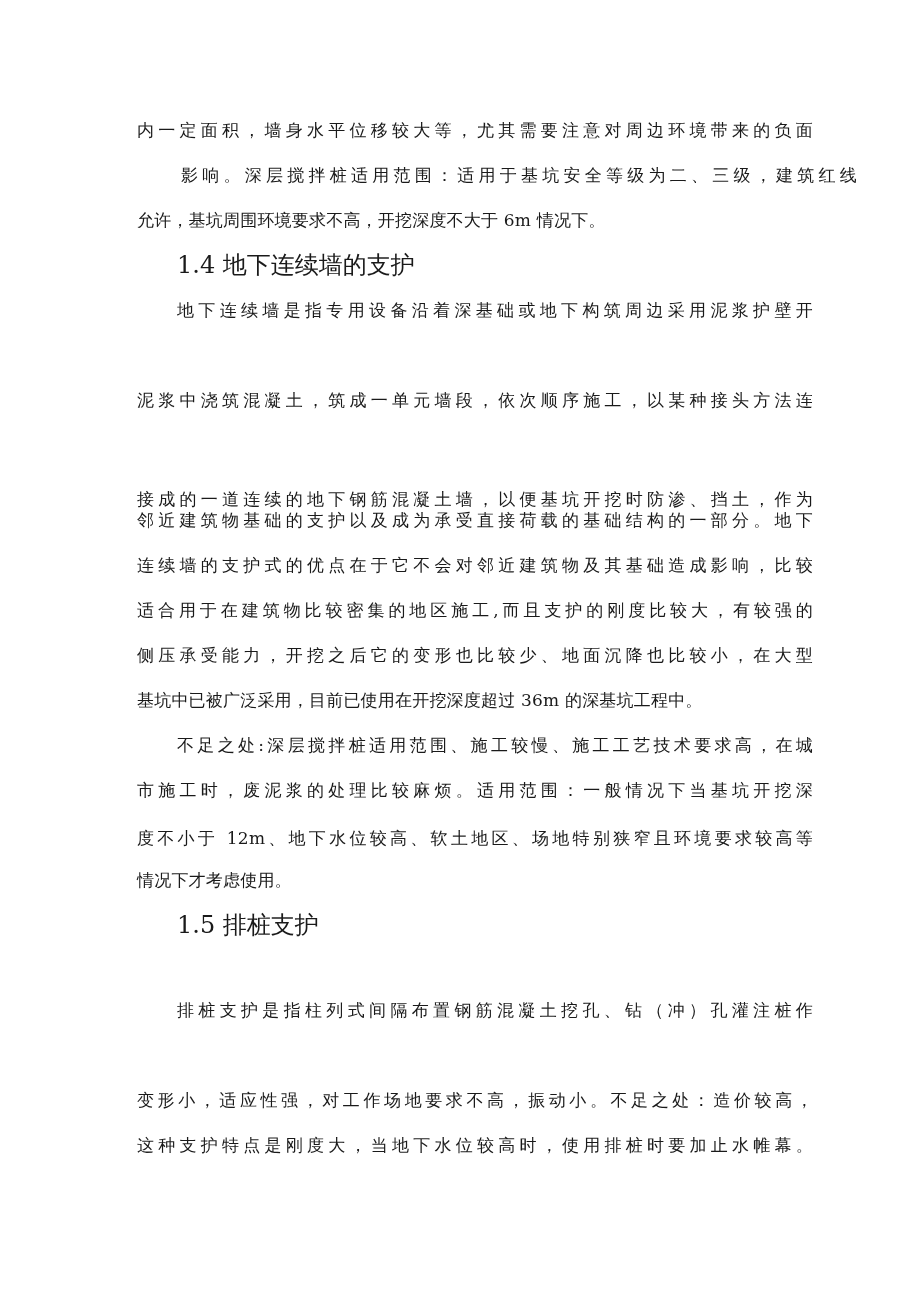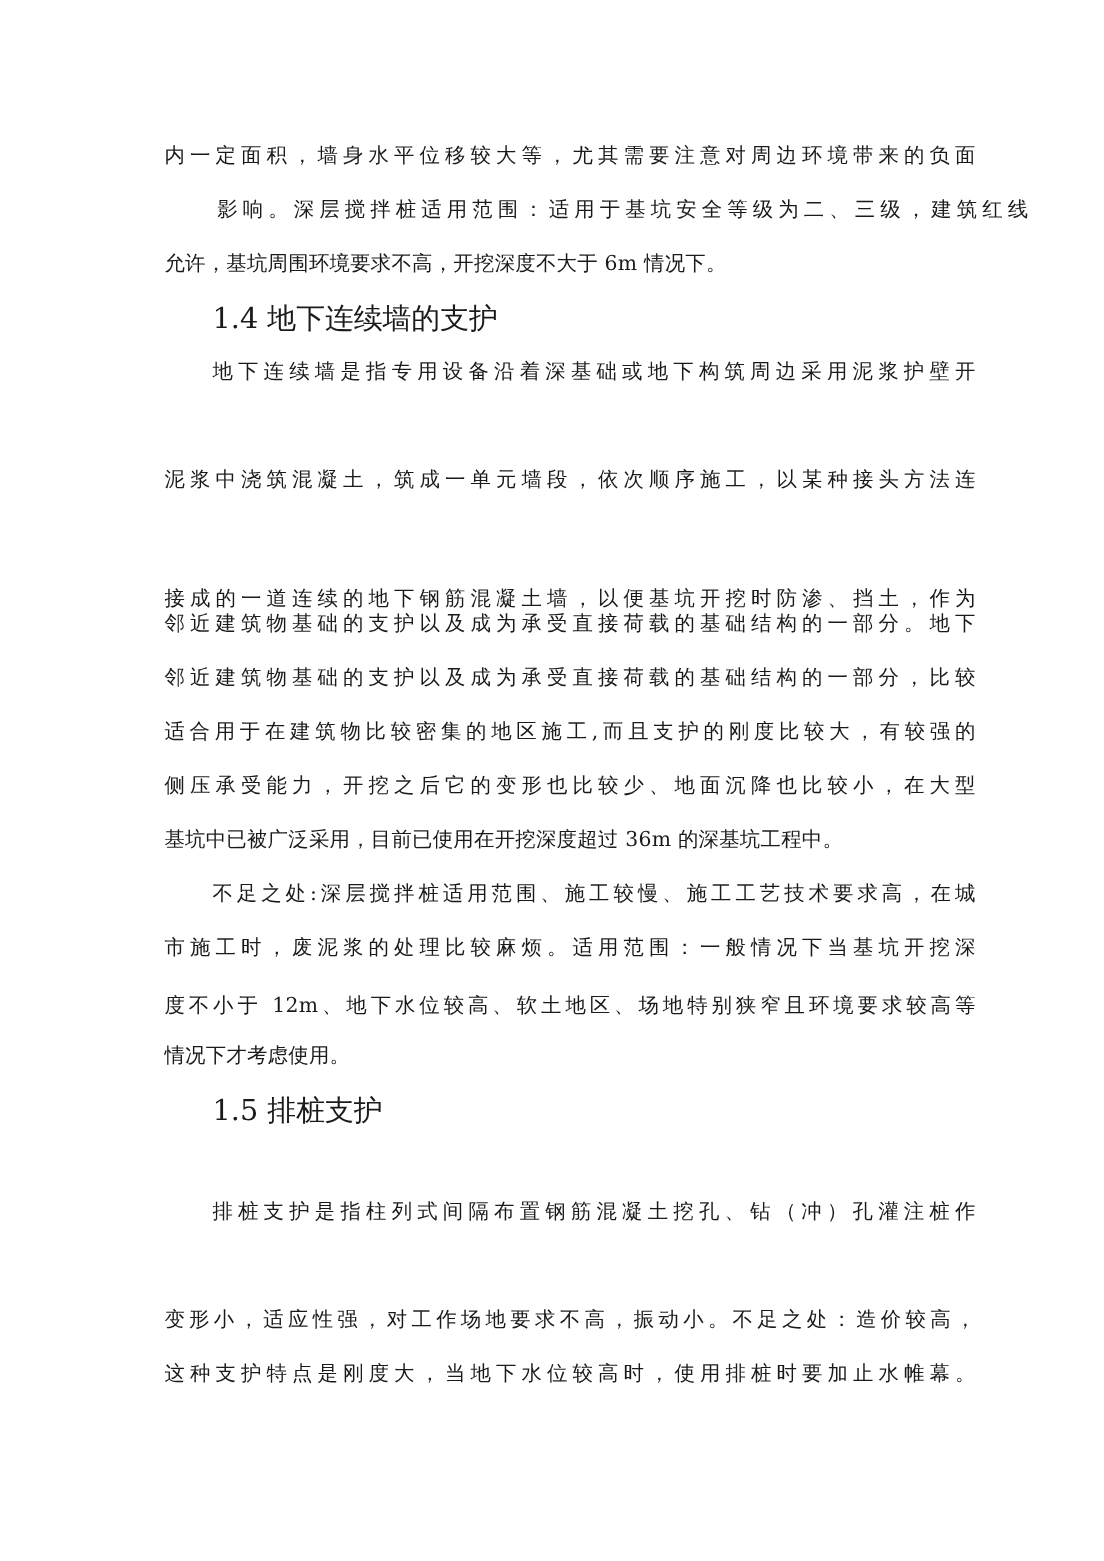--- a/index.html
+++ b/index.html
@@ -58,21 +58,21 @@
   <div class="line" style="top:115px;">内一定面积，墙身水平位移较大等，尤其需要注意对周边环境带来的负面</div>
   <div class="line" style="top:160px;margin-left:44px;">影响。深层搅拌桩适用范围：适用于基坑安全等级为二、三级，建筑红线</div>
   <div class="line last" style="top:205px;">允许，基坑周围环境要求不高，开挖深度不大于 6m 情况下。</div>
 
   <div class="heading" style="top:250px;">1.4 地下连续墙的支护</div>
 
   <div class="line indent" style="top:295px;">地下连续墙是指专用设备沿着深基础或地下构筑周边采用泥浆护壁开</div>
   <div class="line" style="top:385px;">泥浆中浇筑混凝土，筑成一单元墙段，依次顺序施工，以某种接头方法连</div>
   <div class="line" style="top:484px;">接成的一道连续的地下钢筋混凝土墙，以便基坑开挖时防渗、挡土，作为</div>
   <div class="line" style="top:505px;">邻近建筑物基础的支护以及成为承受直接荷载的基础结构的一部分。地下</div>
-  <div class="line" style="top:550px;">邻近建筑物基础的支护以及成为承受直接荷载的基础结构的一部分，比较</div>
+  <div class="line" style="top:550px;">连续墙的支护式的优点在于它不会对邻近建筑物及其基础造成影响，比较</div>
   <div class="line" style="top:595px;">适合用于在建筑物比较密集的地区施工,而且支护的刚度比较大，有较强的</div>
   <div class="line" style="top:640px;">侧压承受能力，开挖之后它的变形也比较少、地面沉降也比较小，在大型</div>
   <div class="line last" style="top:685px;">基坑中已被广泛采用，目前已使用在开挖深度超过 36m 的深基坑工程中。</div>
 
   <div class="line indent" style="top:730px;">不足之处:深层搅拌桩适用范围、施工较慢、施工工艺技术要求高，在城</div>
   <div class="line" style="top:775px;">市施工时，废泥浆的处理比较麻烦。适用范围：一般情况下当基坑开挖深</div>
   <div class="line" style="top:823px;">度不小于 12m、地下水位较高、软土地区、场地特别狭窄且环境要求较高等</div>
   <div class="line last" style="top:865px;">情况下才考虑使用。</div>
 
   <div class="heading" style="top:910px;">1.5 排桩支护</div>

